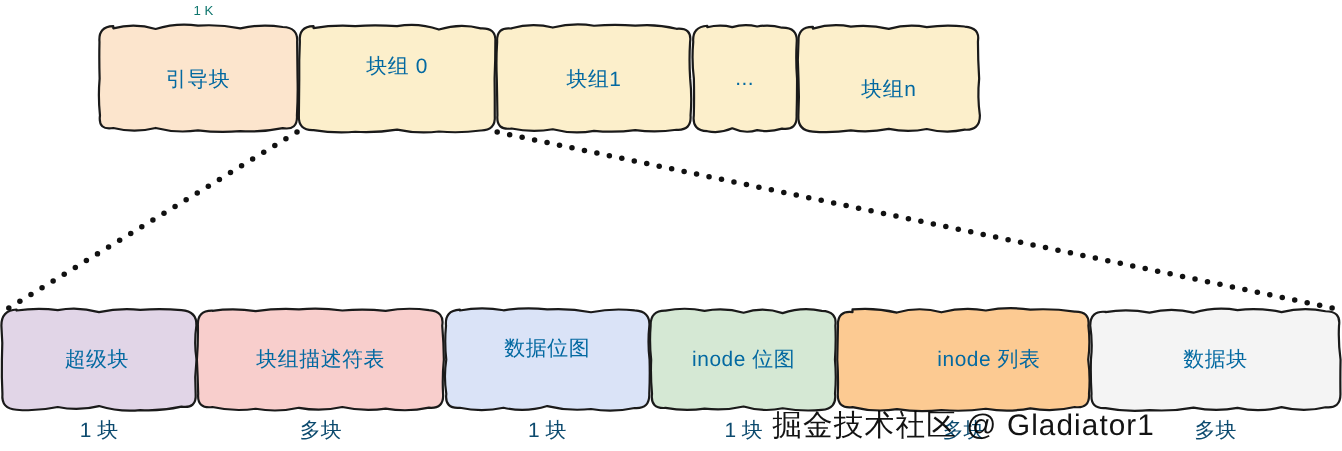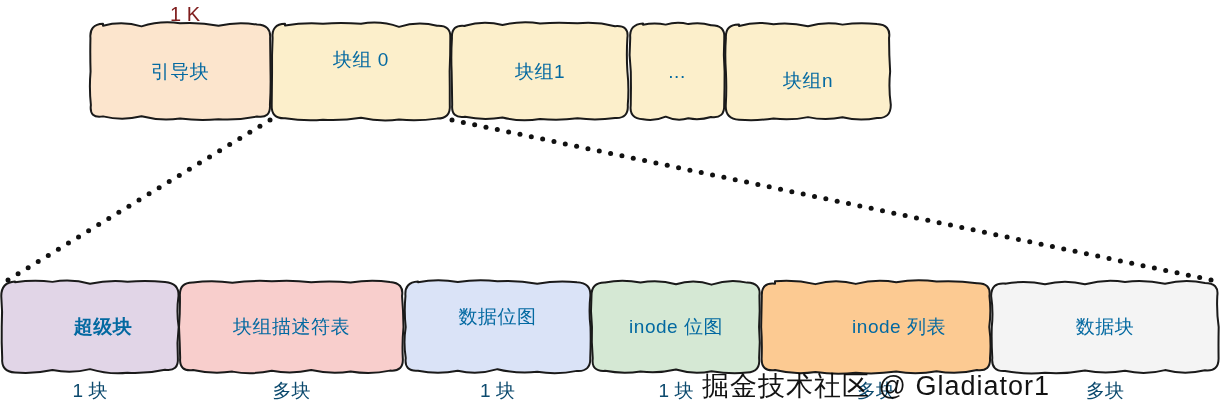--- a/index.html
+++ b/index.html
@@ -42,22 +42,22 @@
     position: absolute;
     text-align: center;
     color: #0c4a6e;
     font-size: 19px;
     white-space: nowrap;
     user-select: none;
   }
   .size-note {
     position: absolute;
     text-align: center;
-    color: #7f1d1d;
-    font-size: 20px;
+    color: #0f766e;
+    font-size: 12px;
     white-space: nowrap;
     user-select: none;
   }
   #watermark {
     position: absolute;
     left: 702px;
     top: 368px;
     font-size: 27px;
     color: #000000;
     opacity: 0.92;
@@ -184,21 +184,21 @@
         <circle cx="1211.00" cy="280.00" r="2.5" fill="#111111"></circle>
       </g>
     </svg>
 
   <div id="labels-layer">
       <div class="box-label" style="left: 90px; top: 25px; width: 180px; height: 93px;">引导块</div>
       <div class="box-label" style="left: 272px; top: 25px; width: 178px; height: 70px;">块组 0</div>
       <div class="box-label" style="left: 452px; top: 25px; width: 176px; height: 93px;">块组1</div>
       <div class="box-label" style="left: 630px; top: 25px; width: 94px; height: 93px;">...</div>
       <div class="box-label" style="left: 726px; top: 26px; width: 164px; height: 110px;">块组n</div>
-      <div class="box-label" style="left: 15px; top: 283px; width: 176px; height: 88px; font-weight: bold;">超级块</div>
+      <div class="box-label" style="left: 0; top: 283px; width: 176px; height: 88px;">超级块</div>
       <div class="caption" style="left: 2px; top: 378px; width: 176px;">1 块</div>
       <div class="box-label" style="left: 180px; top: 283px; width: 223px; height: 88px; font-family: Liberation Mono, monospace;">块组描述符表</div>
       <div class="caption" style="left: 180px; top: 378px; width: 223px;">多块</div>
       <div class="box-label" style="left: 405px; top: 283px; width: 185px; height: 68px;">数据位图</div>
       <div class="caption" style="left: 405px; top: 378px; width: 185px;">1 块</div>
       <div class="box-label" style="left: 592px; top: 283px; width: 168px; height: 88px;">inode 位图</div>
       <div class="caption" style="left: 592px; top: 378px; width: 168px;">1 块</div>
       <div class="box-label" style="left: 785px; top: 283px; width: 228px; height: 88px;">inode 列表</div>
       <div class="caption" style="left: 762px; top: 378px; width: 228px;">多块</div>
       <div class="box-label" style="left: 992px; top: 283px; width: 226px; height: 88px;">数据块</div>

